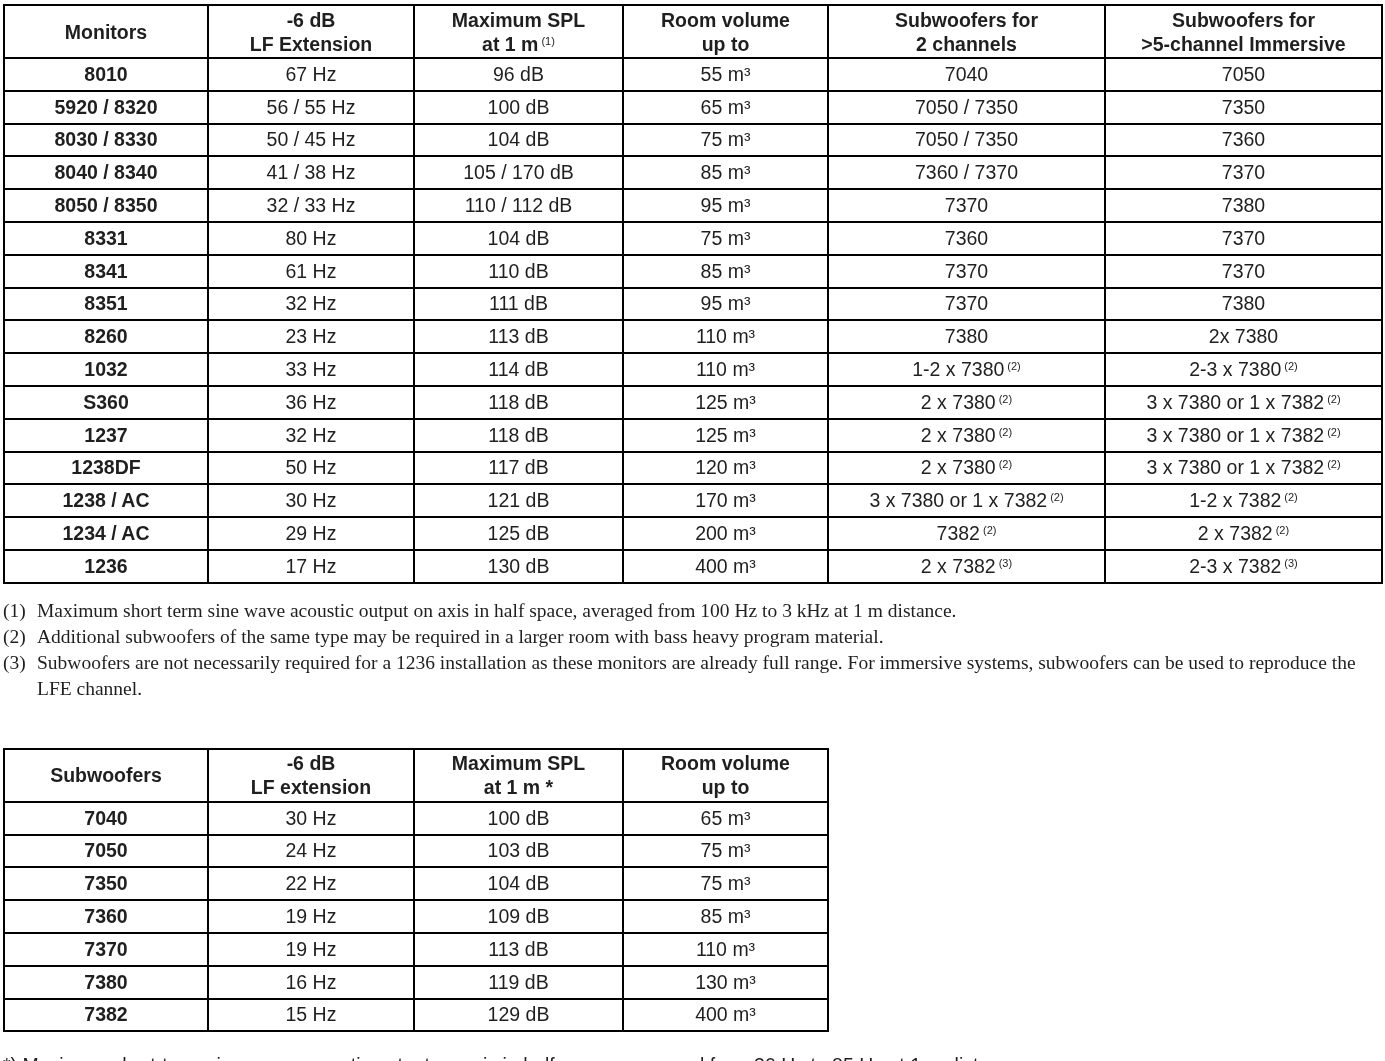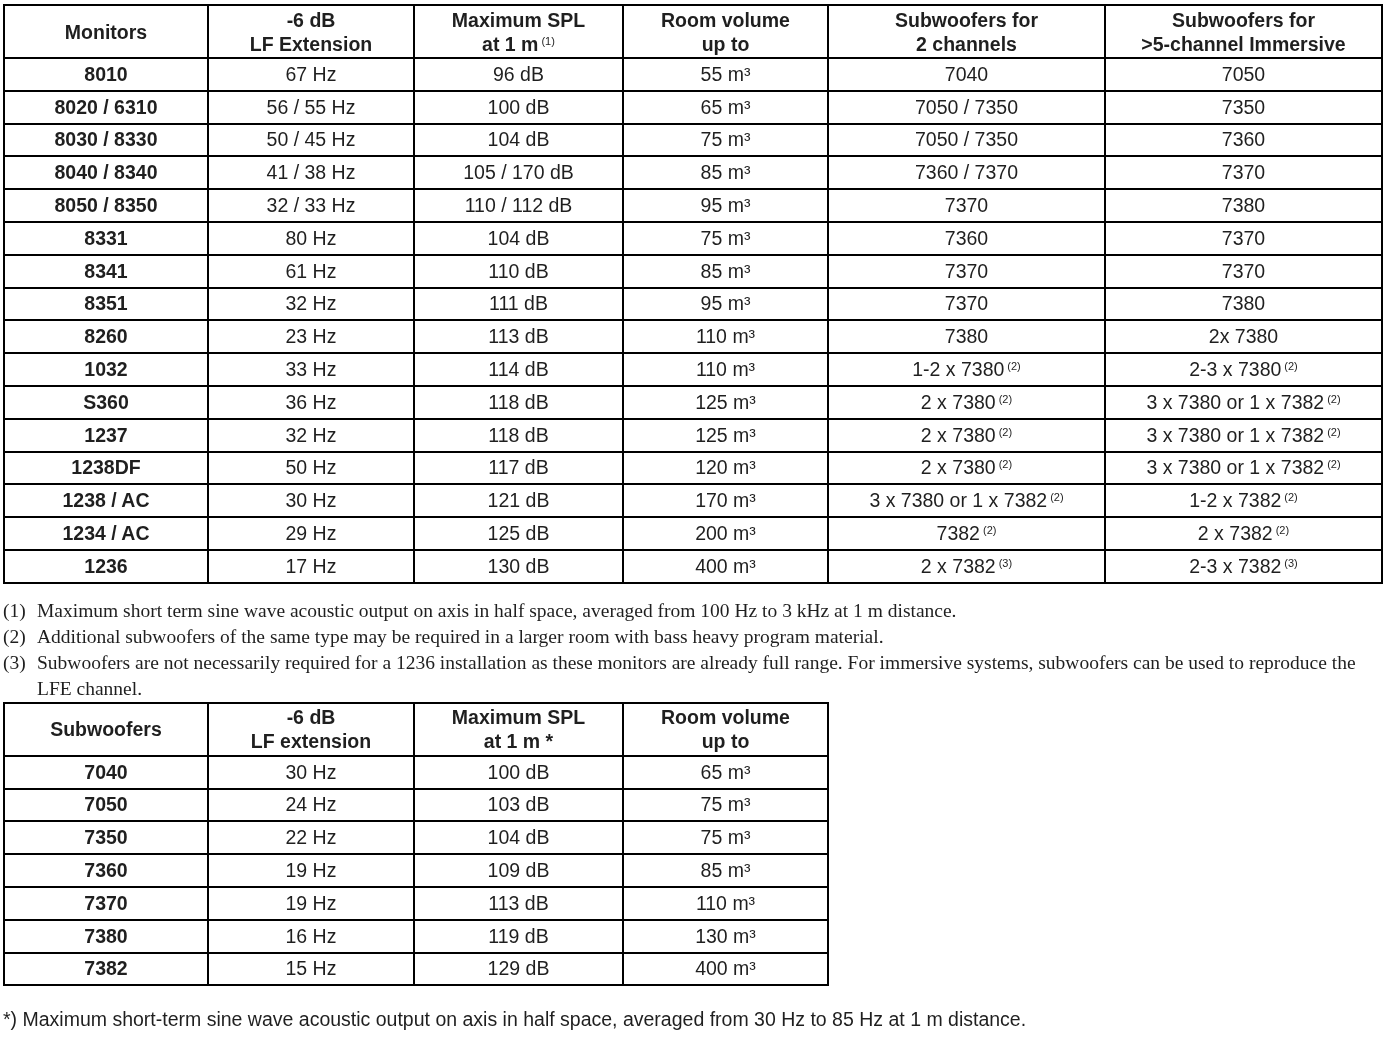--- a/index.html
+++ b/index.html
@@ -53,21 +53,21 @@
     font-size: 19.5px;
     line-height: 26px;
     max-width: 1378px;
   }
   .fn-line { padding-left: 34px; font-family: Liberation Serif, serif; }
   .fn-marker {
     display: inline-block;
     width: 34px;
     margin-left: -34px;
   }
-  #subwoofers-table { }
+  #subwoofers-table { margin-top: 46px; }
   .sub-footnote {
     margin: 20px 0 0 0;
     font-size: 19.5px;
     line-height: 26px;
   }
 </style>
 </head>
 <body>
 
 <div class="doc">
@@ -111,21 +111,21 @@
     <tbody>
         <tr>
           <td>8010</td>
           <td>67 Hz</td>
           <td>96 dB</td>
           <td>55 m³</td>
           <td>7040</td>
           <td>7050</td>
         </tr>
         <tr>
-          <td>8020 / 6310</td>
+          <td>5920 / 8320</td>
           <td>56 / 55 Hz</td>
           <td>100 dB</td>
           <td>65 m³</td>
           <td>7050 / 7350</td>
           <td>7350</td>
         </tr>
         <tr>
           <td>8030 / 8330</td>
           <td>50 / 45 Hz</td>
           <td>104 dB</td>

